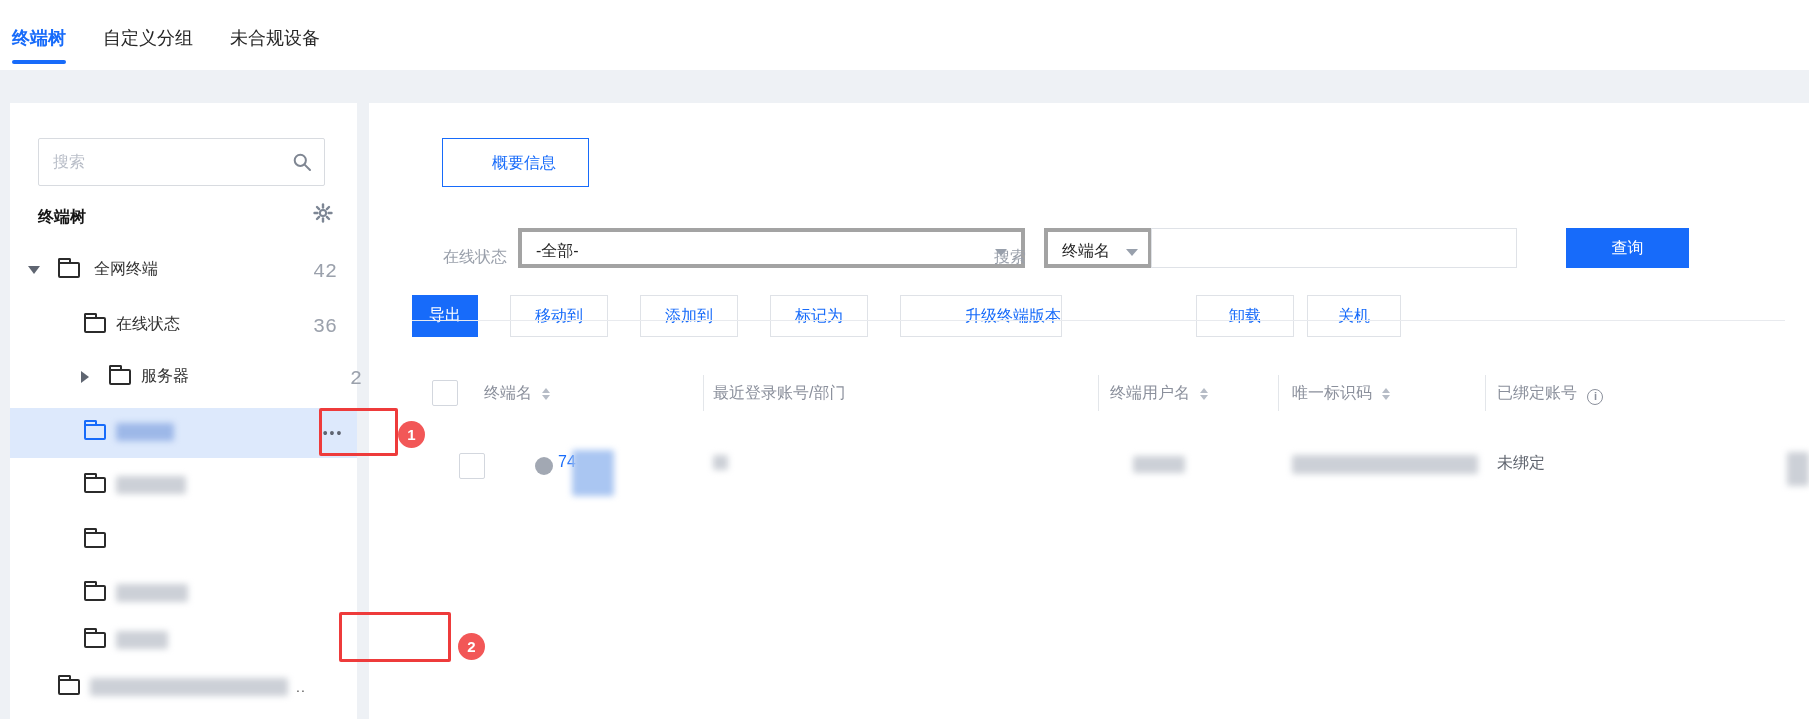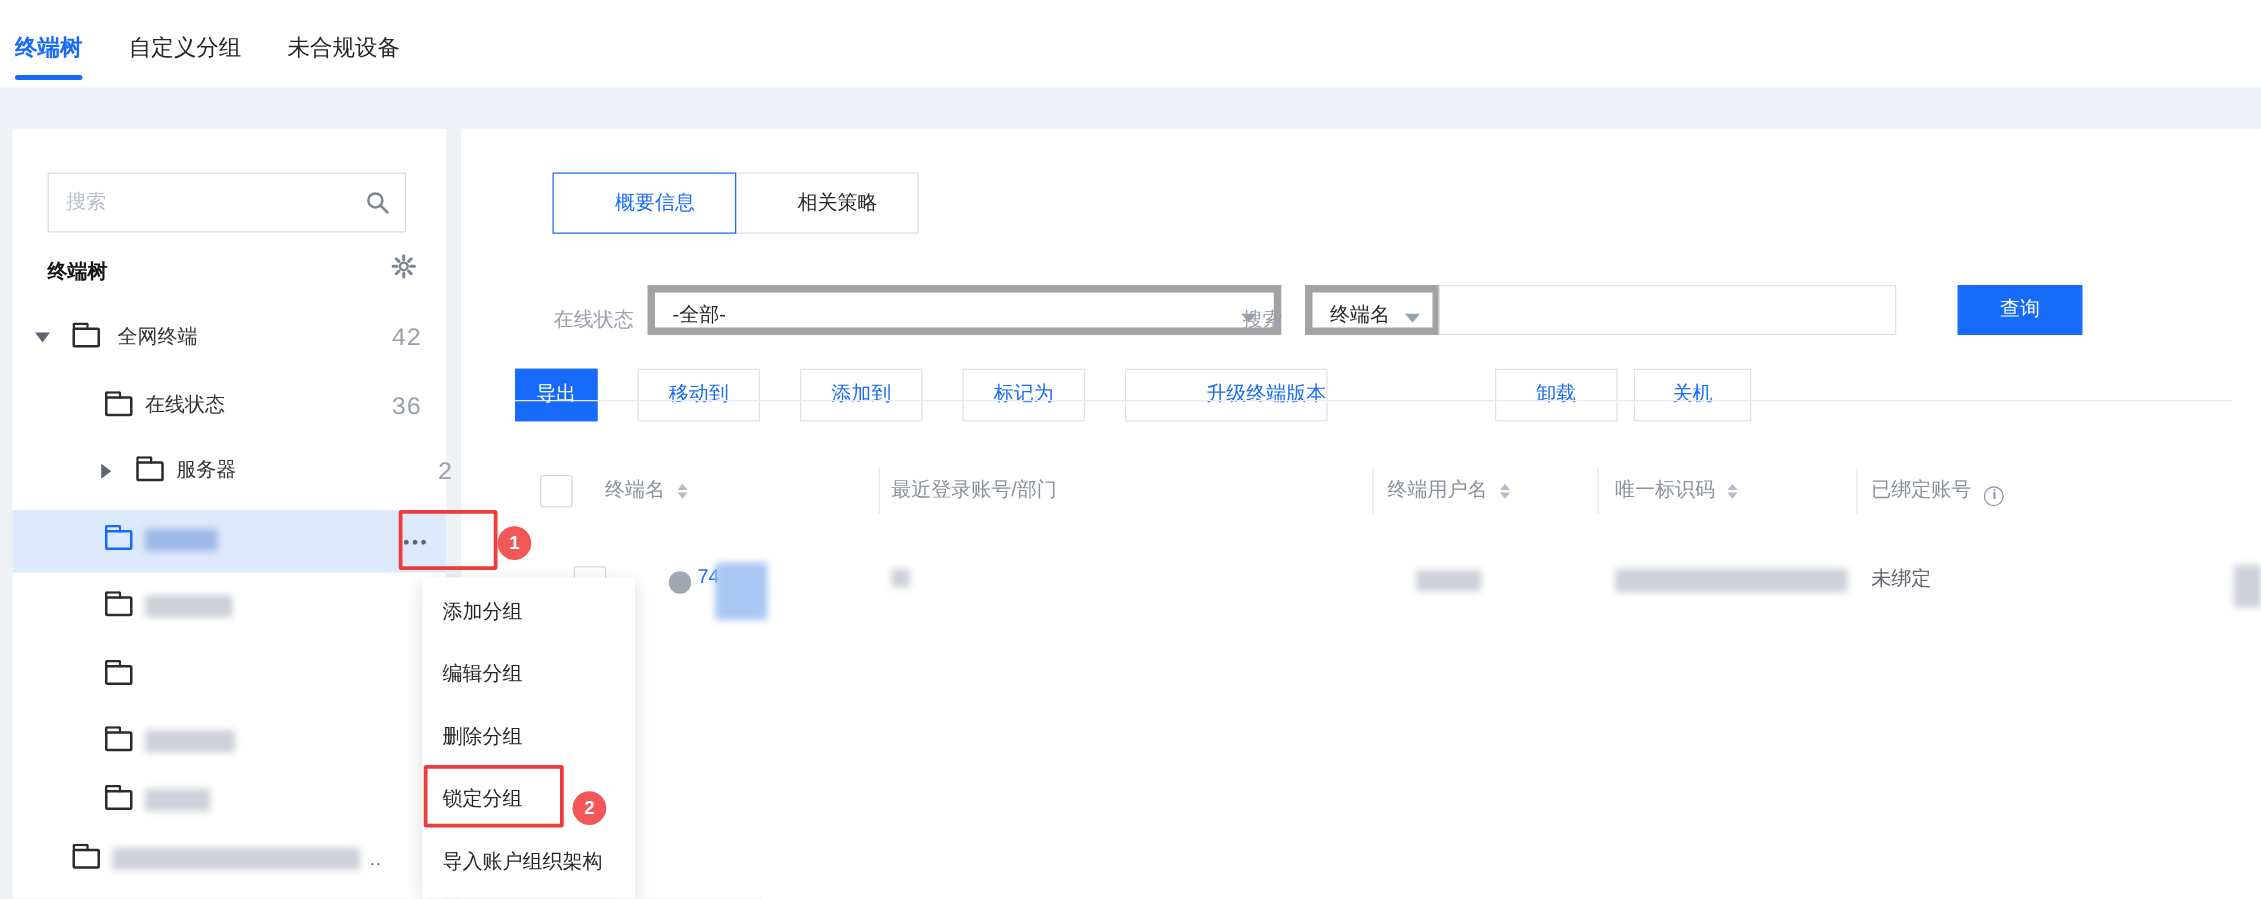--- a/index.html
+++ b/index.html
@@ -54,30 +54,30 @@
   .box1{ left:319px; top:408px; width:79px; height:48px;}
   .box2{ left:339px; top:612px; width:112px; height:50px;}
   .badge{ position:absolute; width:27px; height:27px; border-radius:50%; background:#f25757;
     color:#fff; font-size:15px; font-weight:bold; text-align:center; line-height:27px; z-index:31;}
   .badge1{ left:398px; top:421px; } .badge2{ left:458px; top:633px; }
   
   .seg-tab{ position:absolute; top:35px; width:147px; height:49px; border:1px solid #dfe2e7;
     text-align:center; line-height:47px; font-size:16px; color:#262626; cursor:pointer; background:#fff;padding-left:17px;}
   .seg-tab.active{ border-color:#176bfa; color:#176bfa; z-index:2;}
   .flt-label{ position:absolute; top:134px; height:40px; line-height:40px; color:#9aa0ab; font-size:16px;}
-  .select{ position:absolute; top:125px; height:40px; border:6px solid #a3a3a3; background:#fff;
+  .select{ position:absolute; top:125px; height:40px; border:4px solid #a3a3a3; background:#fff;
     line-height:38px; padding-left:14px; color:#262626; cursor:pointer;}
   .select .caret{ position:absolute; right:14px; top:17px; width:0; height:0;
     border-left:6px solid transparent; border-right:6px solid transparent; border-top:7px solid #98a0ac;}
   .text-input{ position:absolute; top:125px; height:40px; border:1px solid #dfe2e7; background:#fff;}
   .text-input input{ width:100%; height:100%; border:0; outline:none; font:inherit; padding:0 12px; background:transparent;}
   .btn{ position:absolute; top:192px; height:42px; line-height:40px; text-align:center; font-size:16px;
     cursor:pointer; border:1px solid #dfe2e7; background:#fff; color:#176bfa; white-space:nowrap;}
   .btn.primary{ background:#176bfa; border-color:#176bfa; color:#fff;font-family:Liberation Mono, monospace;}
-  .query-btn{ position:absolute; left:1197px; top:125px; width:100px; height:40px; background:#176bfa;
+  .query-btn{ position:absolute; left:1197px; top:125px; width:123px; height:40px; background:#176bfa;
     color:#fff; text-align:center; line-height:40px; font-size:16px; cursor:pointer;}
   
   .checkbox{ position:absolute; width:26px; height:26px; border:1px solid #d3d7de; border-radius:2px;
     background:#fff; cursor:pointer;}
   .th{ position:absolute; top:277px; height:26px; line-height:26px; color:#8b909c; font-size:16px; white-space:nowrap;}
   .col-sep{ position:absolute; top:272px; width:1px; height:36px; background:#e3e6ea;}
   .sort{ display:inline-block; vertical-align:middle; margin-left:6px; width:8px;}
   .sort i{ display:block; width:0; height:0; border-left:4px solid transparent; border-right:4px solid transparent;}
   .sort .up{ border-bottom:5px solid #b6bcc6; margin-bottom:2px;}
   .sort .dn{ border-top:5px solid #b6bcc6;}
@@ -182,23 +182,20 @@
       <span class="blurred" style="left:80px; top:15px; width:198px; height:18px;"></span>
       <span class="trunc" style="left:286px;">..</span>
     </div>
   </section>
 
   <section class="card main-card">
 
     <div class="seg-tab active" style="left:73px;">
       <span>概要信息</span>
     </div>
-    <div class="seg-tab" style="left:219px;">
-      <span>相关策略</span>
-    </div>
 
     <span class="flt-label" style="left:74px;">在线状态</span>
     <div class="select" style="left:149px; width:507px;">
       <span>-全部-</span>
       <i class="caret"></i>
     </div>
     <span class="flt-label" style="left:625px;">搜索</span>
     <div class="select" style="left:675px; width:108px;">
       <span>终端名</span>
       <i class="caret" style="right:10px;"></i>
@@ -248,26 +245,19 @@
     <span class="status-dot" style="left:535px; top:457px;"></span>
     <span class="cell-text link-blue" style="left:558px; top:453px;">74</span>
     <span class="blurred" style="left:572px; top:450px; width:42px; height:46px; background:#aac6f2;"></span>
     <span class="blurred" style="left:713px; top:455px; width:15px; height:15px;"></span>
     <span class="blurred" style="left:1133px; top:456px; width:52px; height:17px;"></span>
     <span class="blurred" style="left:1292px; top:455px; width:186px; height:19px;"></span>
     <span class="cell-text" style="left:1497px; top:453px; color:#5f646e;">未绑定</span>
     <span class="blurred" style="left:1787px; top:452px; width:22px; height:34px;"></span>
   </div>
 
-  <div class="ctx-menu">
-    <div class="ctx-item">添加分组</div>
-    <div class="ctx-item">编辑分组</div>
-    <div class="ctx-item">删除分组</div>
-    <div class="ctx-item">锁定分组</div>
-    <div class="ctx-item">导入账户组织架构</div>
-  </div>
 
   <div class="red-box box1"></div>
   <div class="badge badge1">1</div>
   <div class="red-box box2"></div>
   <div class="badge badge2">2</div>
 
 </div>
 
 </body></html>

